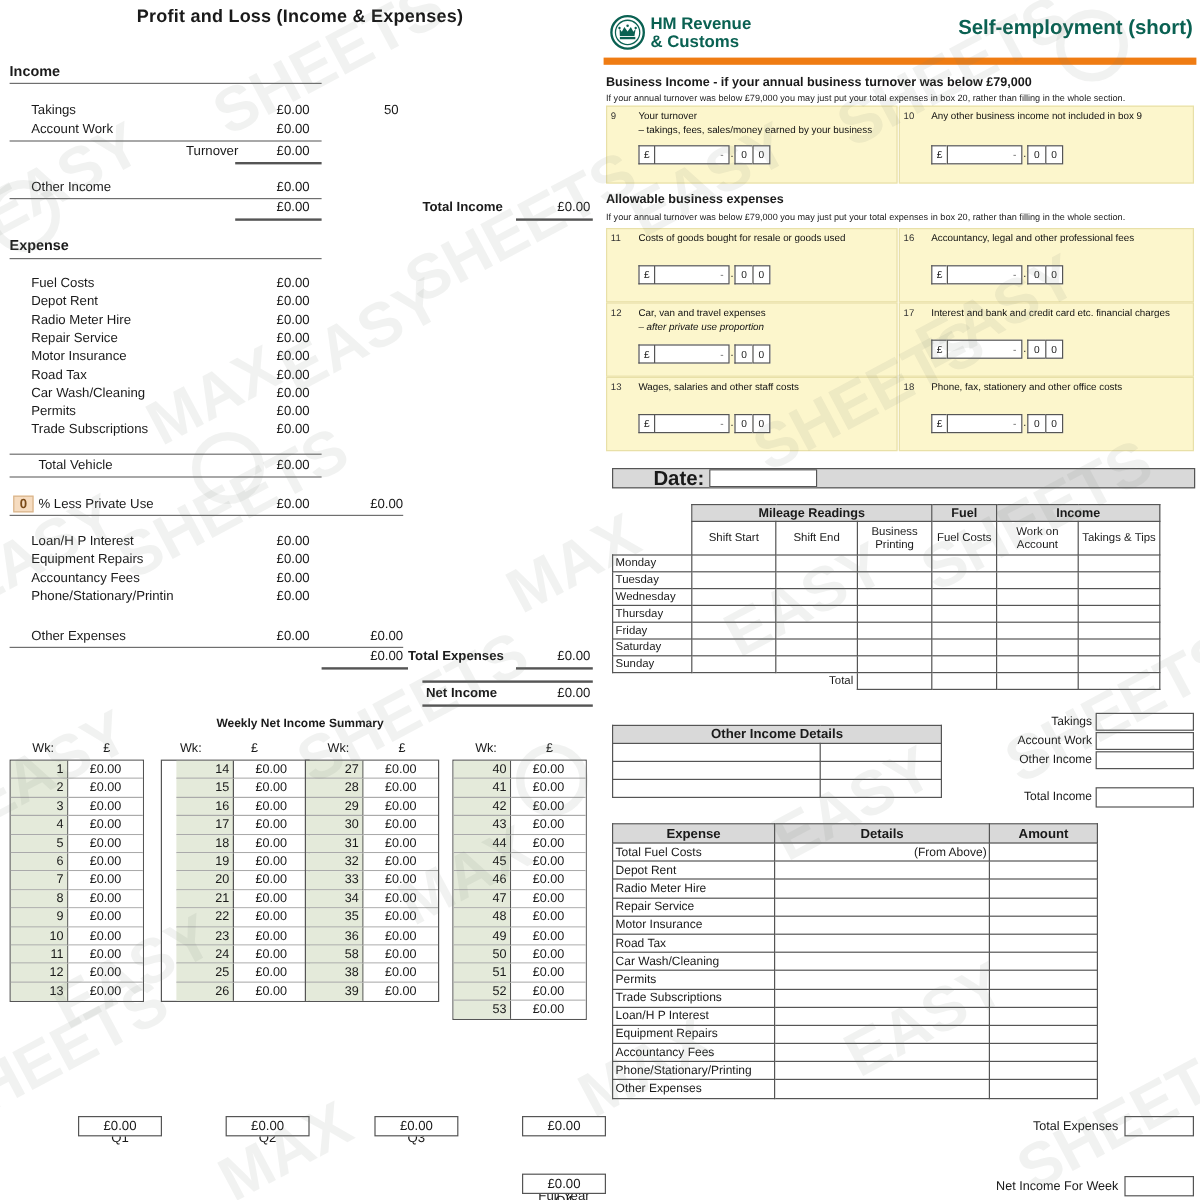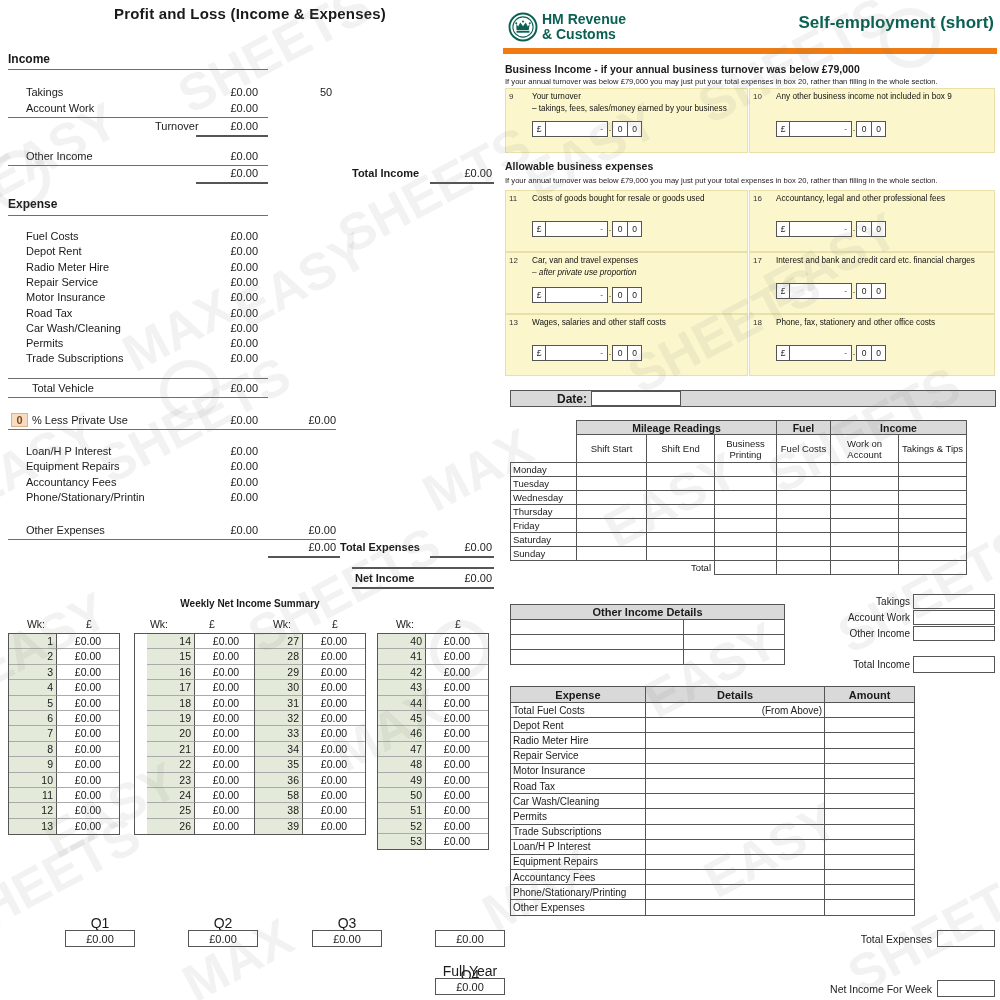--- a/index.html
+++ b/index.html
@@ -73,21 +73,21 @@
     width:48px; background:#e4eada; border-right:1px solid #555;
     border-bottom:1px solid #aaa;
     font-size:10.5px; text-align:right; padding-right:3px; line-height:14.4px;
   }
   .wk-row .c-amt{
     width:62px; background:#ffffff; border-bottom:1px solid #aaa;
     font-size:10.5px; text-align:center; line-height:14.4px;
   }
   .wk-row:last-child .c-wk, .wk-row:last-child .c-amt{ border-bottom:none; }
 
-  .q-label{ position:absolute; font-size:14px; text-align:center; width:70px; }
+  .q-label{ position:absolute; font-size:11px; text-align:center; width:70px;margin-top:28px; }
   .q-box{
     position:absolute; width:70px; height:17px; border:1px solid #555;
     background:#fff; font-size:11px; text-align:center; line-height:16px;
   }
 
   
   .hmrc-logo{ position:absolute; left:8px; top:12px; width:30px; height:30px; }
   .hmrc-name{
     position:absolute; left:42px; top:12px;
     font-size:14px; font-weight:bold; color:#0a6152; line-height:15px;
@@ -139,21 +139,21 @@
   }
   .money .p1{ border-right:none; }
 
   
   #date-strip{
     position:absolute; left:10px; top:390px; width:486px; height:17px;
     border:1px solid #555; background:#d9d9d9; display:flex; align-items:center;
   }
   #date-strip .dlabel{
     width:80px; text-align:right; padding-right:4px;
-    font-size:12px; font-weight:bold;
+    font-size:17px; font-weight:bold;
   }
   #date-strip .dfield{
     width:90px; height:15px; background:#fff; border:1px solid #555;
   }
 
   
   .gtable{ position:absolute; border-collapse:collapse; }
   .gtable td, .gtable th{
     border:1px solid #555; font-size:9.5px; font-weight:normal;
     padding:0 2px; background:#fff; height:14px;

